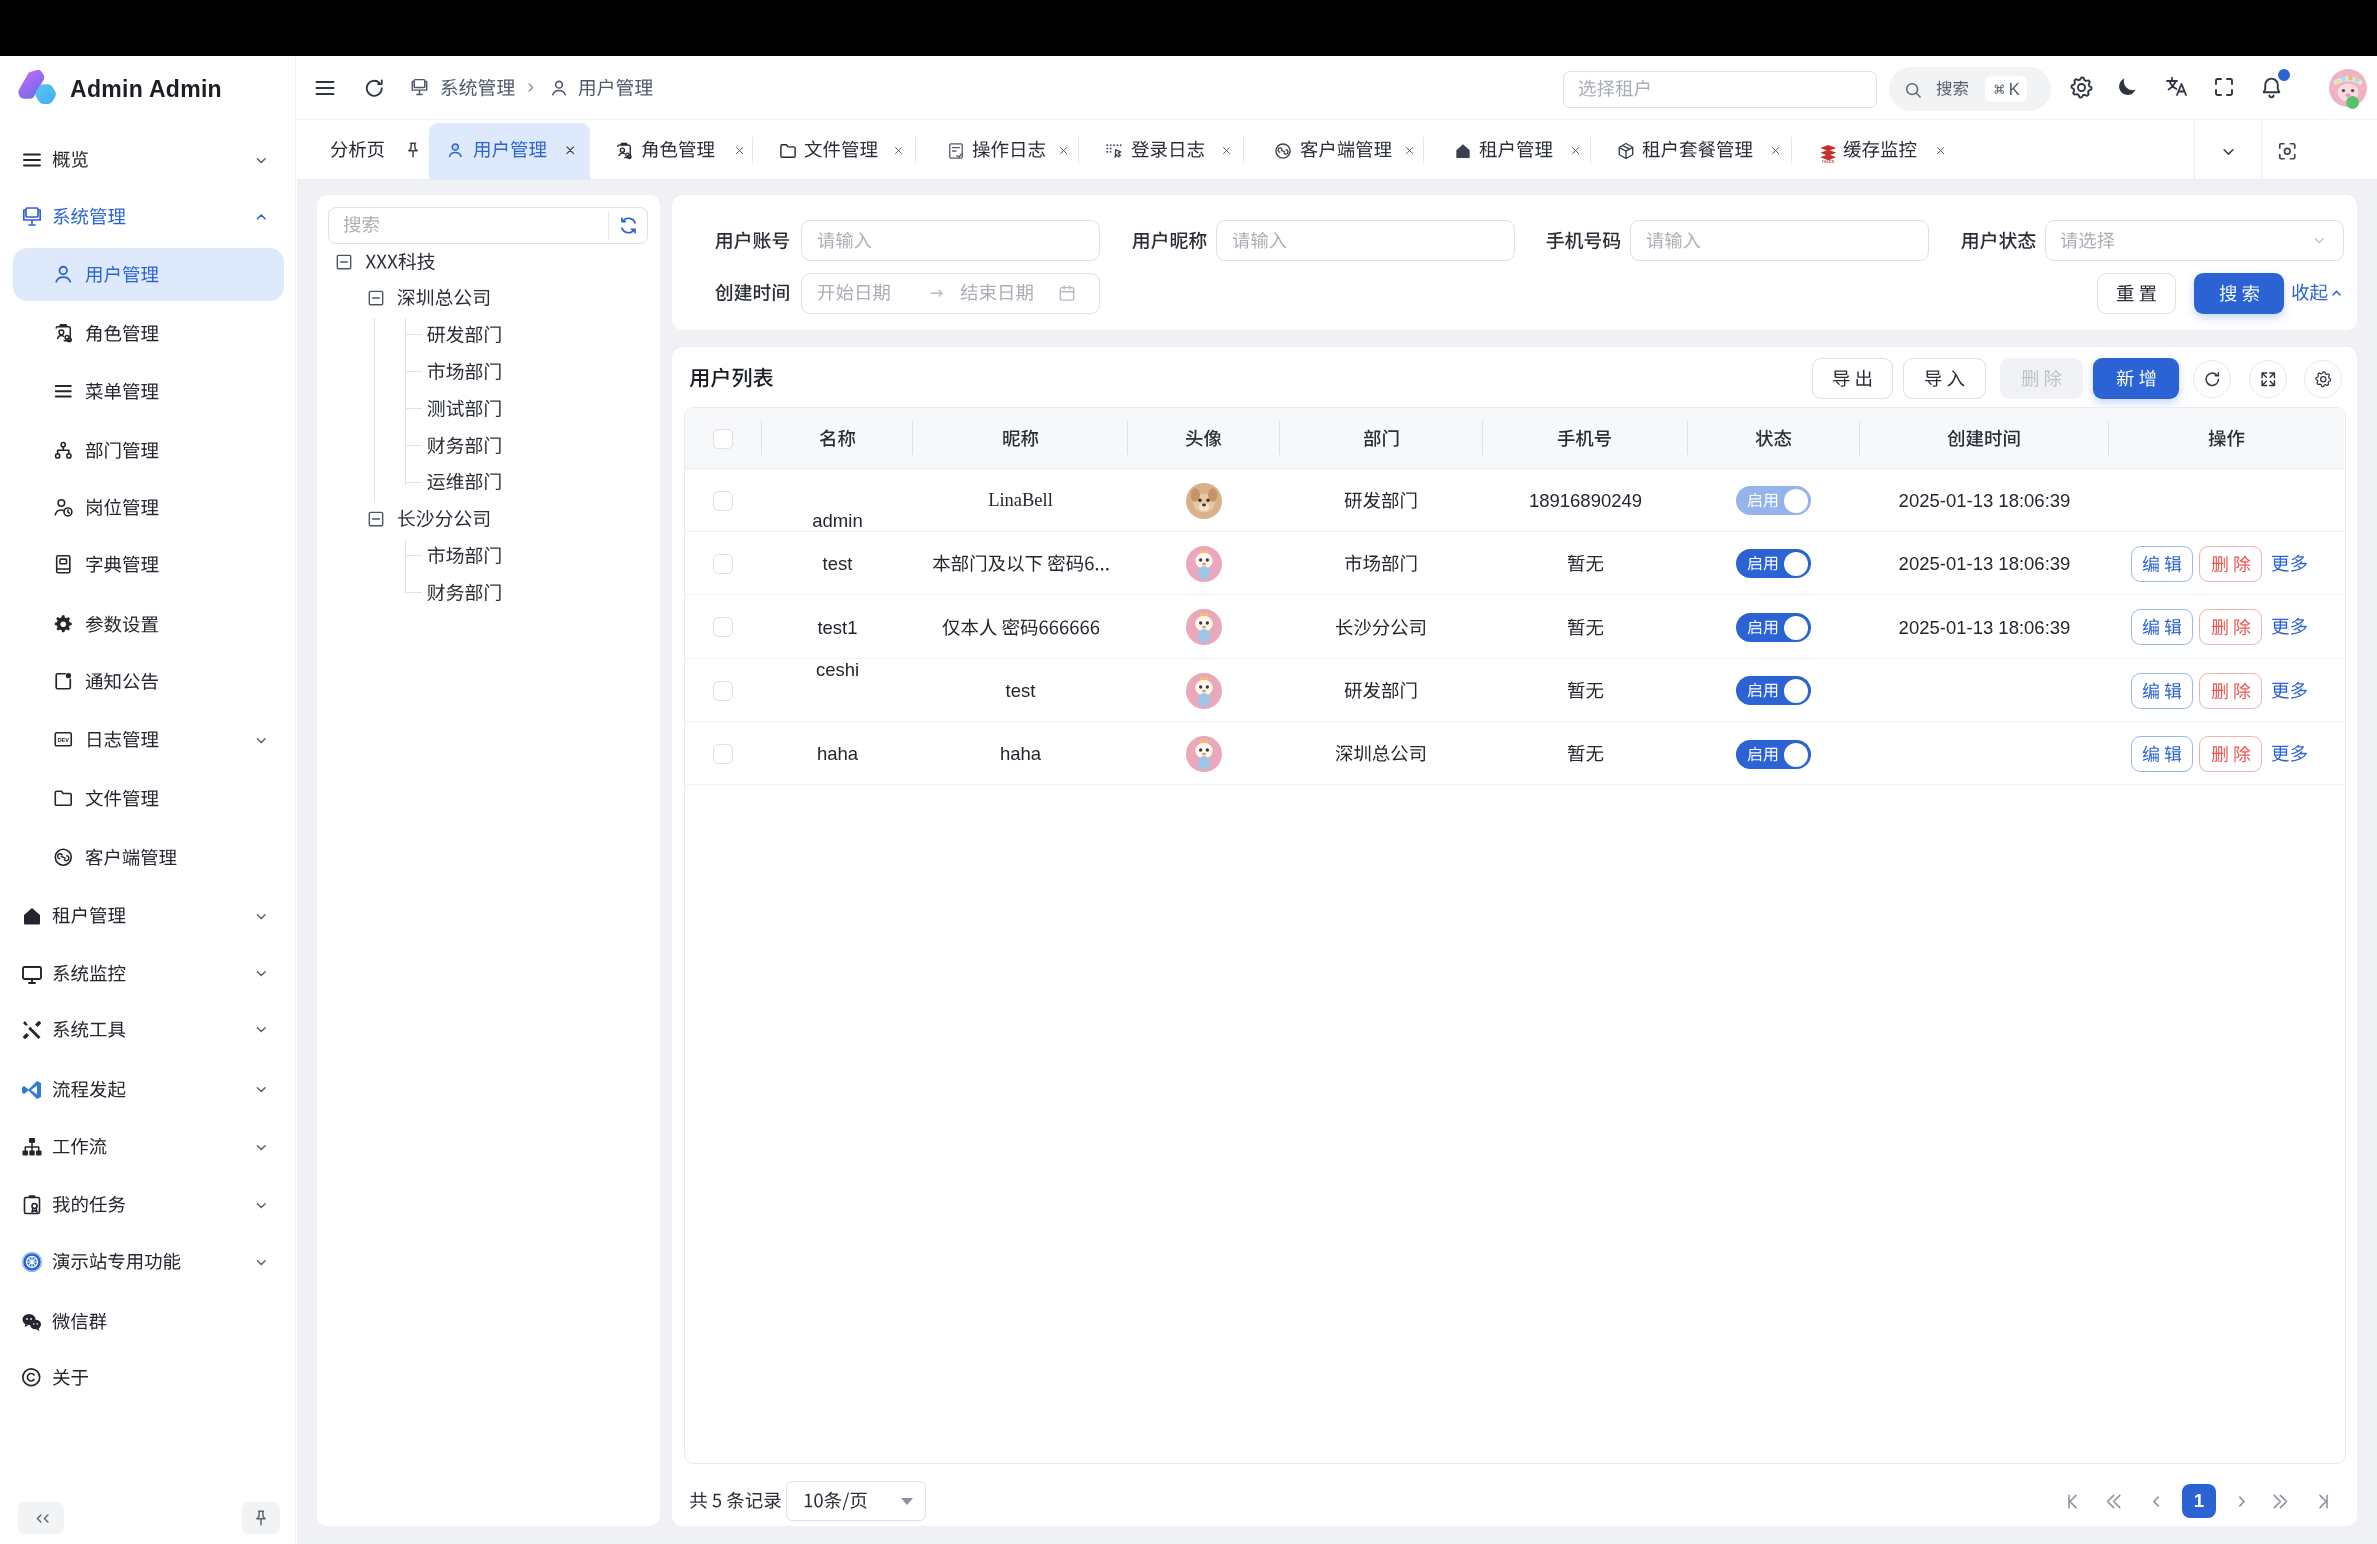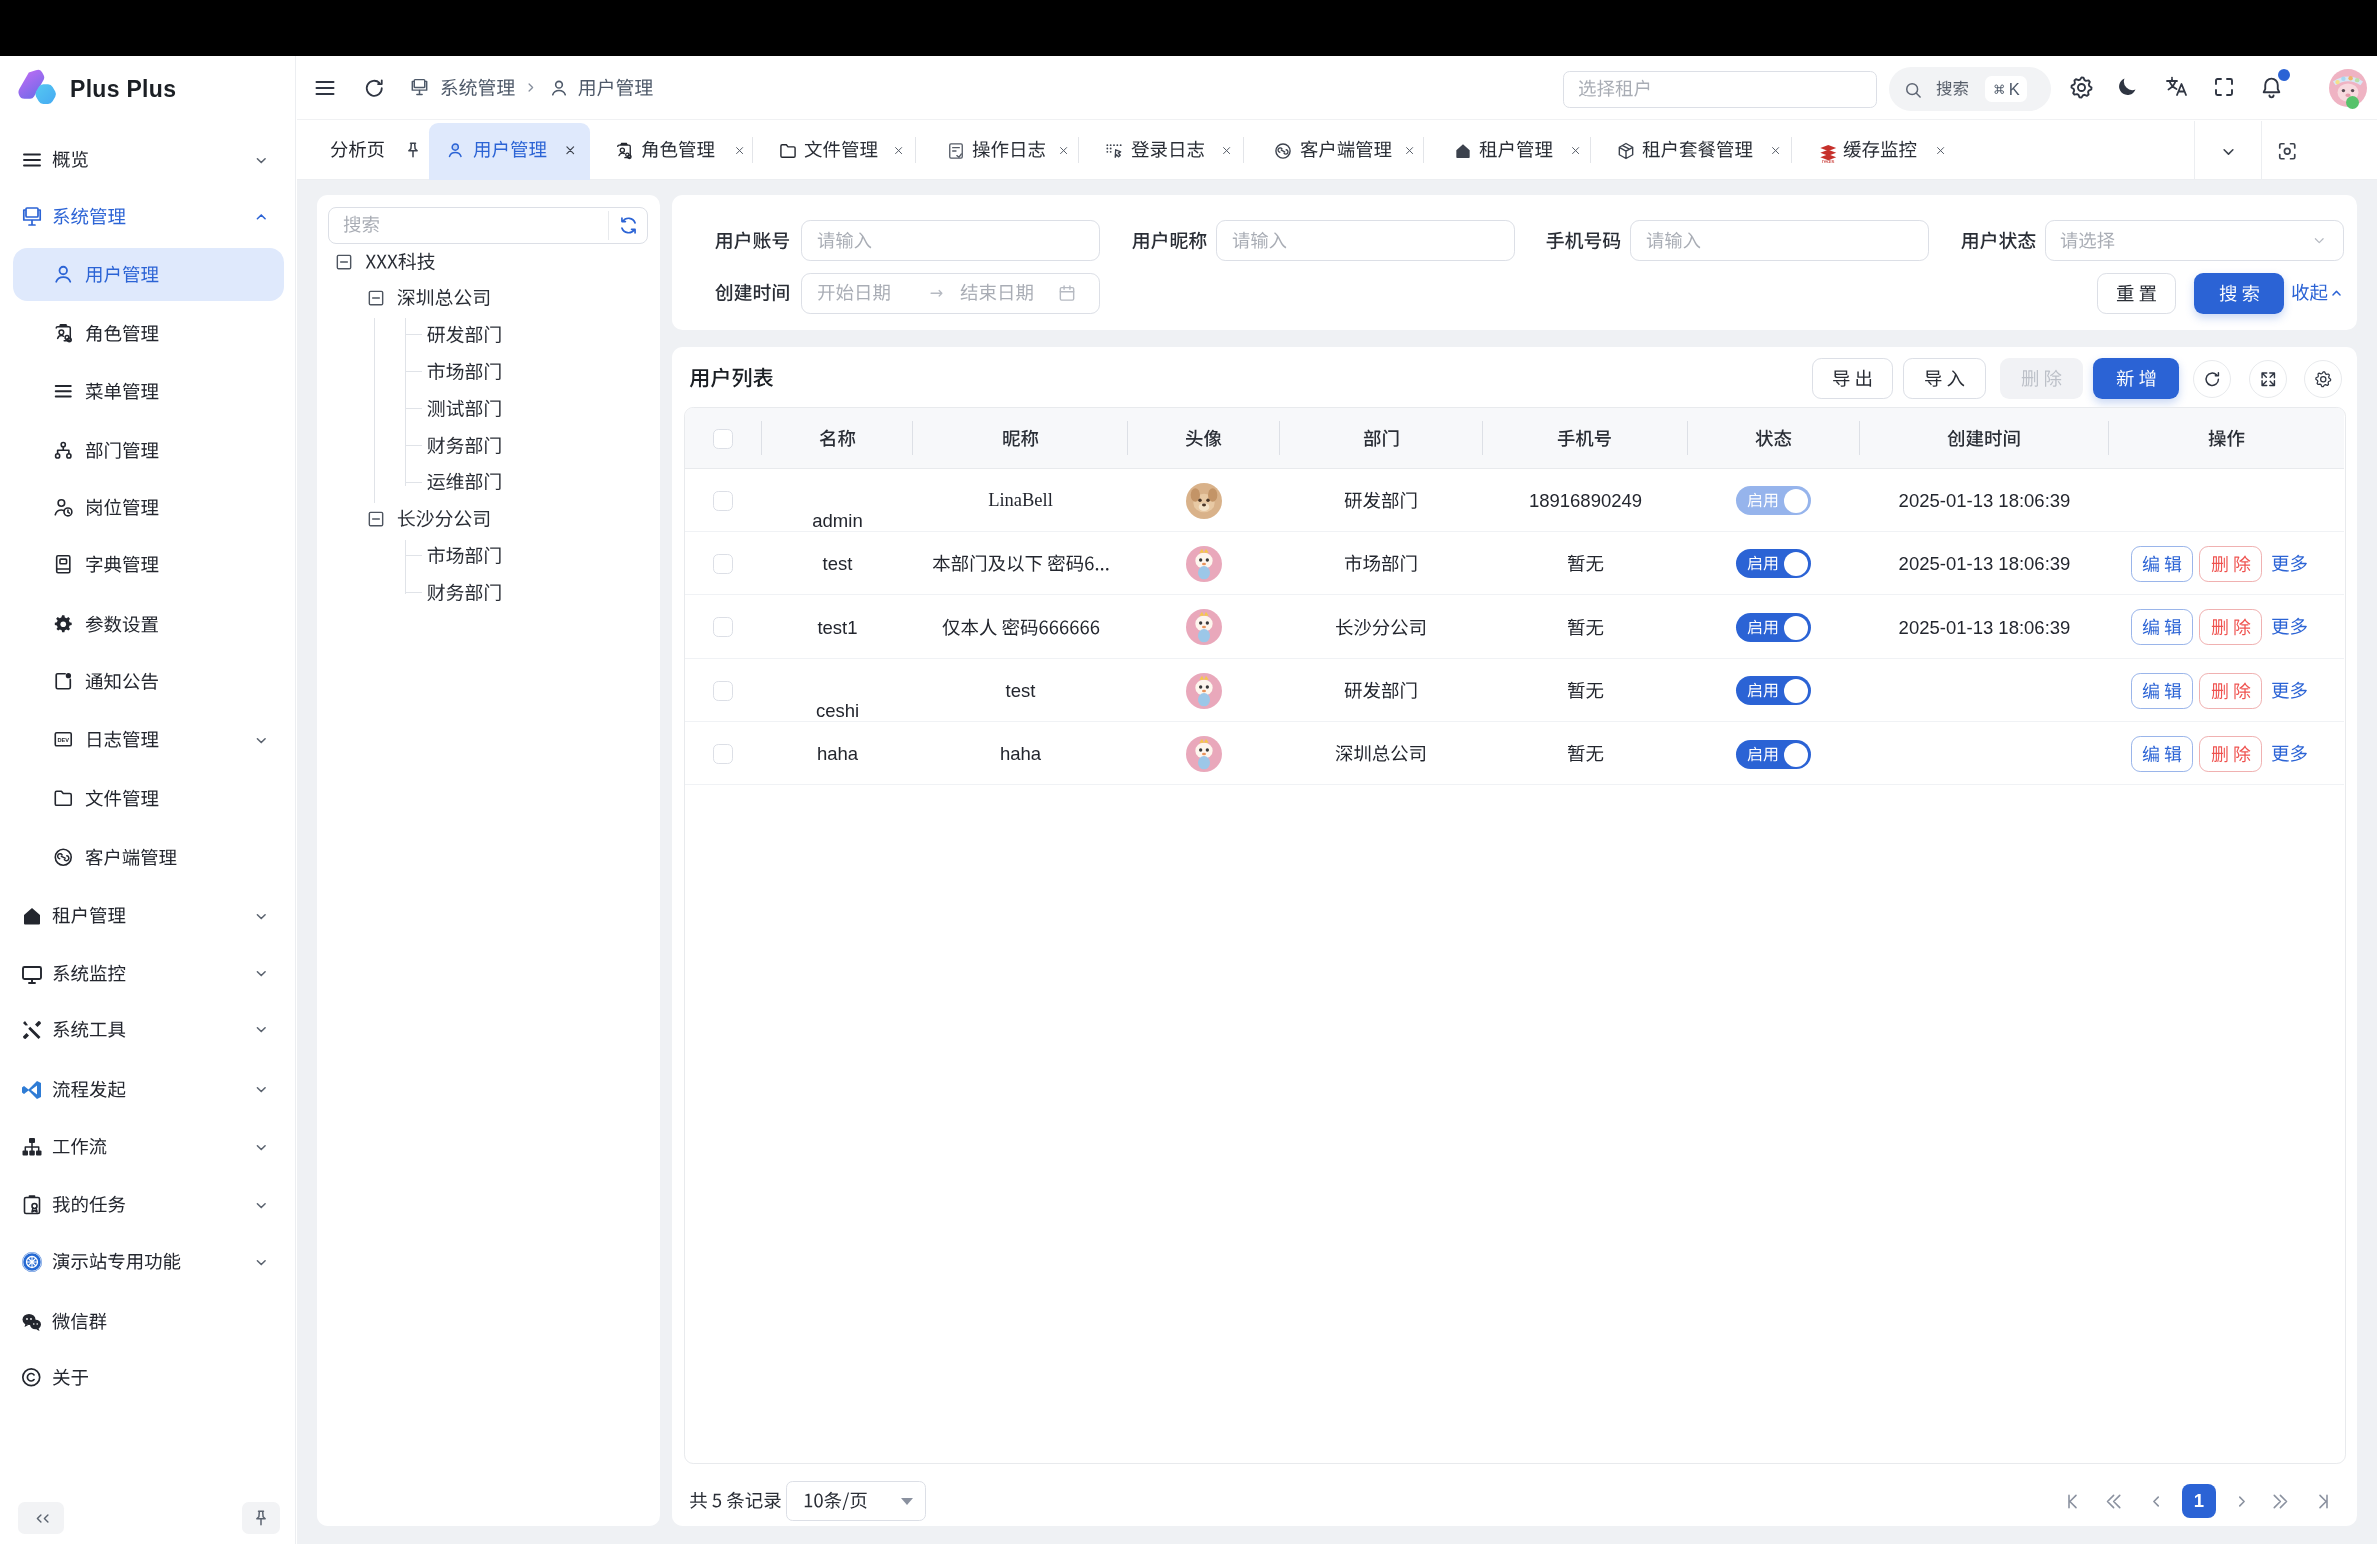--- a/index.html
+++ b/index.html
@@ -18,21 +18,21 @@
           <linearGradient id="lgb" x1="0" y1="0" x2="1" y2="1">
             <stop offset="0" stop-color="#55c8f2"></stop>
             <stop offset="1" stop-color="#46aaf2"></stop>
           </linearGradient>
         </defs>
         <path d="M21.5 1.5 Q26 -0.5 28.5 3.5 L30.5 7 Q32 10 30 13 L19.5 31.5 Q18 34 15 34 L8.5 34 Q4 34 2.5 30 L2 28.5 Q1 25.5 2.8 22.5 L13.5 4z" fill="url(#lgp)"></path>
         <path d="M30 17.5h5.5q3.5 0 5.2 3l3 5.2q1.7 3 0 6l-3 5.2q-1.7 3-5.2 3H30q-3.5 0-5.2-3l-3-5.2q-1.7-3 0-6l3-5.2q1.7-3 5.2-3z" fill="url(#lgb)"></path>
       </svg>
     </div>
     <div class="" style="position:absolute;left:70px;top:56px;width:198px;height:66px;display:flex;align-items:center;">
-      <div style="font-size:23px;font-weight:bold;color:#1b1f24;letter-spacing:0.3px">Plus Plus</div>
+      <div style="font-size:23px;font-weight:bold;color:#1b1f24;letter-spacing:0.3px">Admin Admin</div>
     </div>
     <div class="" style="position:absolute;left:12.5px;top:248px;width:271px;height:53px;background:#dfe9fc;border-radius:14.5px;"></div>
     <div class="" style="position:absolute;left:20px;top:148px;width:24px;height:24px;">
       <svg style="display:block" width="24" height="24" viewBox="0 0 24 24" fill="none">
         <path d="M4 6.5h16M4 12h16M4 17.5h16" stroke="#23262e" stroke-width="1.9" stroke-linecap="round" stroke-linejoin="round"></path>
       </svg>
     </div>
     <div class="" style="position:absolute;left:52px;top:144px;width:178px;height:32px;display:flex;align-items:center;">
       <svg style="display:block" width="37" height="19.6" viewBox="0 -880 2000 1060">
         <g transform="scale(1,-1)" fill="#23262e">
@@ -1487,21 +1487,21 @@
       <div class="" style="position:absolute;left:1586px;top:203px;width:46px;height:32px;display:flex;align-items:center;">
         <svg style="display:block" width="37" height="19.6" viewBox="0 -880 2000 1060">
           <g transform="scale(1,-1)" fill="#2b63d5">
             <use href="#r66f4" x="0"></use>
             <use href="#r591a" x="1000"></use>
           </g>
         </svg>
       </div>
       <div class="" style="position:absolute;left:0px;top:313px;width:1659px;height:1.3px;background:#f0f2f5;"></div>
       <div class="" style="position:absolute;left:28px;top:273px;width:20px;height:20px;border:1.3px solid #dcdfe6;border-radius:5.3px;background:#fff;"></div>
-      <div class="" style="position:absolute;left:77px;top:251px;width:151px;height:63px;display:flex;align-items:flex-end;justify-content:center;">
+      <div class="" style="position:absolute;left:77px;top:251px;width:151px;height:63px;display:flex;align-items:flex-start;justify-content:center;">
         <span style="font-size:18.5px;color:#23262e">ceshi</span>
       </div>
       <div class="" style="position:absolute;left:228px;top:251px;width:215px;height:63px;display:flex;align-items:center;justify-content:center;">
         <span style="font-size:18.5px;color:#23262e">test</span>
       </div>
       <div class="" style="position:absolute;left:501px;top:265px;width:36px;height:36px;">
         <svg width="36" height="36" viewBox="0 0 54 54" style="display:block">
           <circle cx="27" cy="27" r="27" fill="#e9a8bb"></circle>
           <ellipse cx="27" cy="22" rx="13" ry="12" fill="#fdf6ee"></ellipse>
           <circle cx="22" cy="21" r="2.5" fill="#3a3a3a"></circle>

